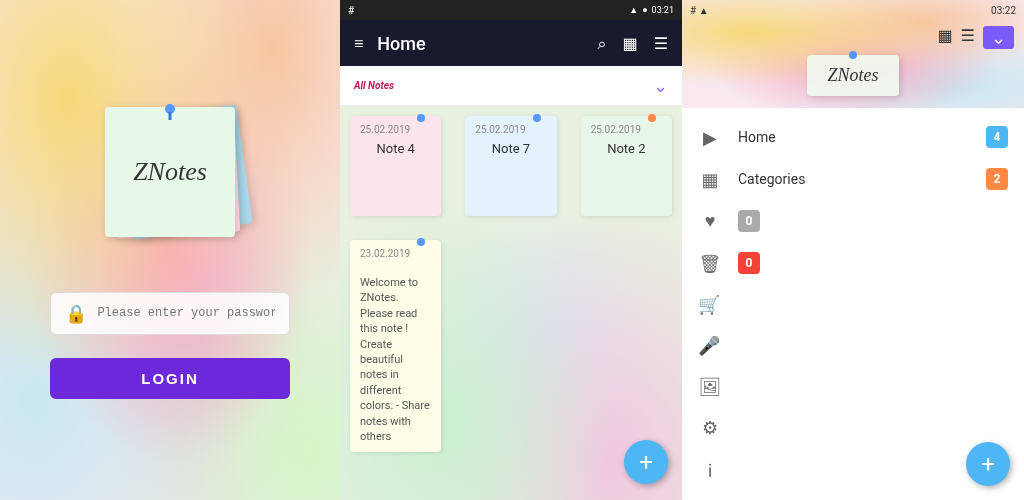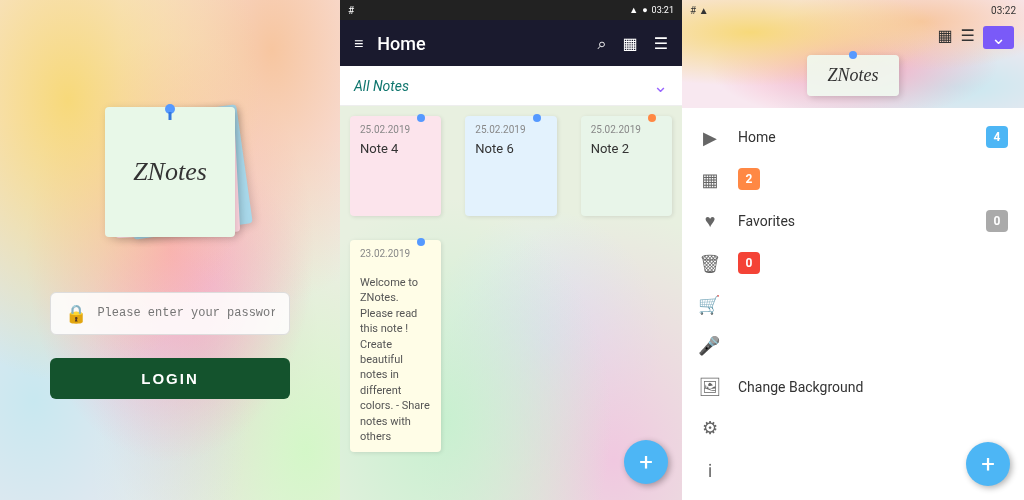--- a/index.html
+++ b/index.html
@@ -125,21 +125,21 @@
     .password-input {
       border: none;
       background: transparent;
       outline: none;
       font-size: 12px;
       color: #aaa;
       width: 180px;
       font-family: 'Courier New', monospace;
     }
     .login-btn {
-      background: #14532d;
+      background: #6d28d9;
       color: white;
       border: none;
       border-radius: 6px;
       padding: 12px 0;
       width: 240px;
       font-size: 15px;
       font-weight: bold;
       letter-spacing: 2px;
       cursor: pointer;
       margin-top: 7px;
@@ -195,23 +195,24 @@
     .filter-bar {
       background: white;
       display: flex;
       align-items: center;
       justify-content: space-between;
       padding: 8px 14px;
       border-bottom: 1px solid #eee;
       height: 40px;
     }
     .filter-text {
-      color: #0f766e;
-      font-size: 14px;
+      color: #be185d;
+      font-size: 10px;
       font-style: italic;
+      font-weight: bold;
     }
     .chevron-down {
       color: #9966ff;
       font-size: 18px;
     }
     .notes-bg {
       position: absolute;
       inset: 0;
       background:
         radial-gradient(ellipse at 30% 80%, #c8f0d0 0%, transparent 50%),
@@ -246,20 +247,21 @@
     .note-item.pink { background: #fce4ec; }
     .note-item.green { background: #e8f5e9; }
     .note-date {
       font-size: 10px;
       color: #888;
       margin-bottom: 6px;
     }
     .note-title {
       font-size: 13px;
       color: #333;
+      text-align: center;
     }
     .note-body {
       font-size: 11px;
       color: #555;
       line-height: 1.4;
       margin-top: 16px;
     }
     .note-pin {
       position: absolute;
       top: -2px;
@@ -492,21 +494,21 @@
 
       <div class="note-item pink">
         <div class="note-pin"></div>
         <div class="note-date">25.02.2019</div>
         <div class="note-title">Note 4</div>
       </div>
 
       <div class="note-item blue">
         <div class="note-pin"></div>
         <div class="note-date">25.02.2019</div>
-        <div class="note-title">Note 6</div>
+        <div class="note-title">Note 7</div>
       </div>
 
       <div class="note-item green">
         <div class="note-pin orange"></div>
         <div class="note-date">25.02.2019</div>
         <div class="note-title">Note 2</div>
       </div>
 
       <div class="note-item yellow">
         <div class="note-pin"></div>
@@ -544,45 +546,44 @@
       <div class="drawer-menu">
 
         <div class="drawer-item">
           <span class="drawer-item-icon">▶</span>
           <span class="drawer-item-label">Home</span>
           <span class="drawer-badge badge-blue">4</span>
         </div>
 
         <div class="drawer-item">
           <span class="drawer-item-icon">▦</span>
+          <span class="drawer-item-label">Categories</span>
           <span class="drawer-badge badge-orange">2</span>
         </div>
 
         <div class="drawer-item">
           <span class="drawer-item-icon">♥</span>
-          <span class="drawer-item-label">Favorites</span>
           <span class="drawer-badge badge-gray">0</span>
         </div>
 
         <div class="drawer-item">
           <span class="drawer-item-icon">🗑</span>
           <span class="drawer-badge badge-red">0</span>
         </div>
 
         <div class="drawer-item">
           <span class="drawer-item-icon">🛒</span>
         </div>
 
         <div class="drawer-item">
           <span class="drawer-item-icon">🎤</span>
         </div>
 
         <div class="drawer-item">
           <span class="drawer-item-icon">🖼</span>
-          <span class="drawer-item-label">Change Background</span>
         </div>
 
         <div class="drawer-item">
           <span class="drawer-item-icon">⚙</span>
         </div>
 
         <div class="drawer-item">
           <span class="drawer-item-icon">ℹ</span>
         </div>
       </div>

